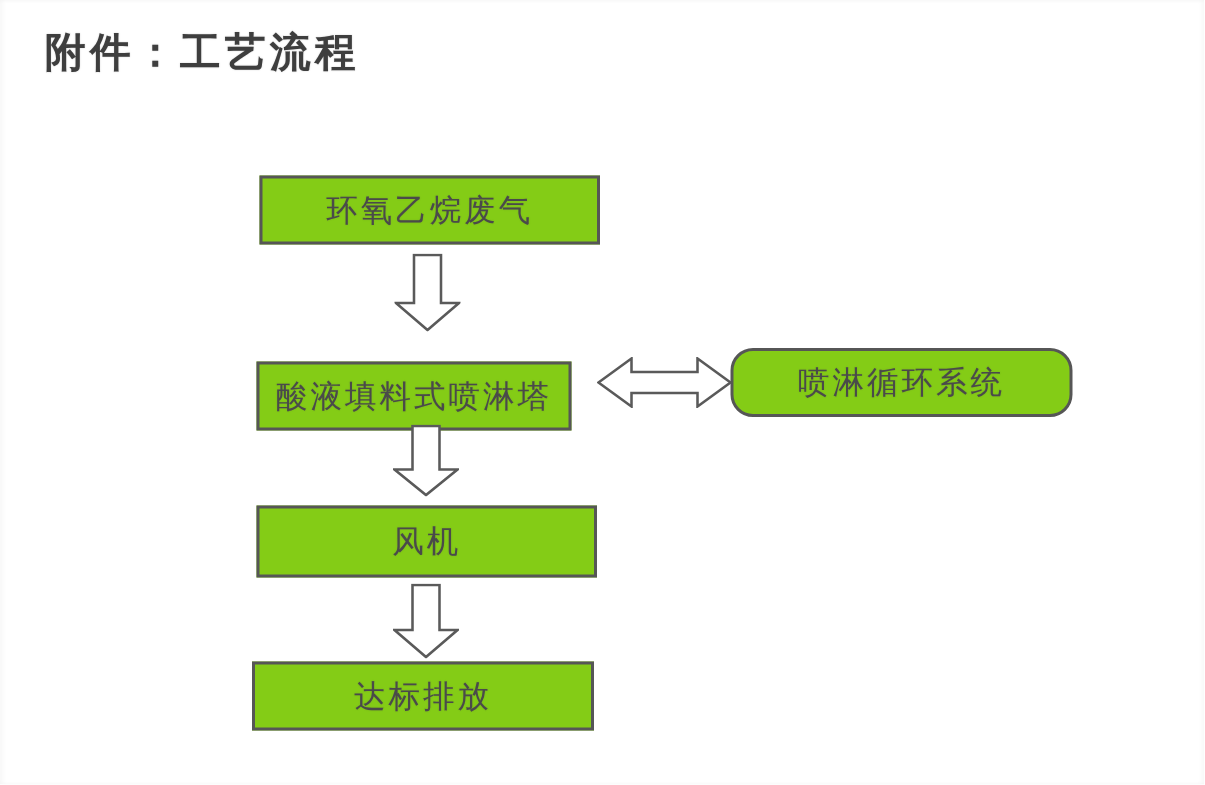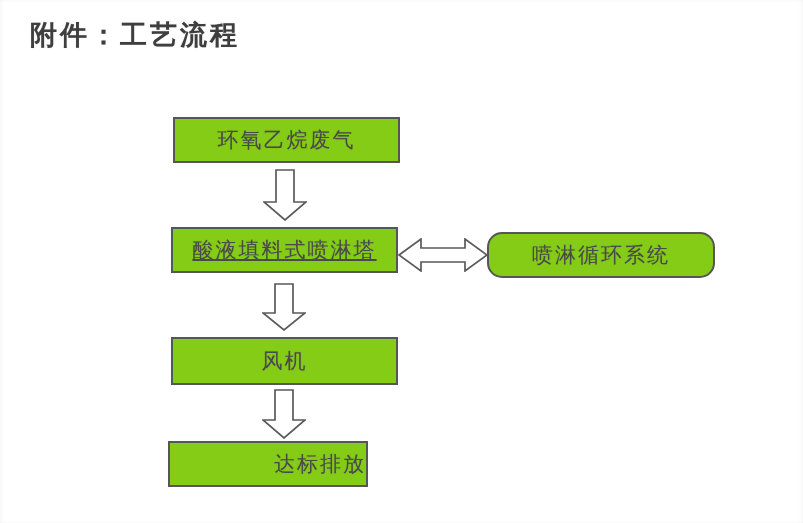--- a/index.html
+++ b/index.html
@@ -38,24 +38,24 @@
     display: flex;
     align-items: center;
     justify-content: center;
     font-size: 21px;
     letter-spacing: 2px;
     color: #4a4a4a;
     white-space: nowrap;
     text-shadow: 0 0 1px rgba(80,80,80,0.3);
   }
   .node-waste-gas   { left: 173px; top: 117px; width: 227px; height: 46px; }
-  .node-spray-tower { left: 171px; top: 227px; width: 227px; height: 46px; text-decoration: underline; }
+  .node-spray-tower { left: 171px; top: 241px; width: 210px; height: 46px; }
   .node-circulation { left: 487px; top: 232px; width: 228px; height: 46px; border-radius: 15px; }
   .node-fan         { left: 171px; top: 337px; width: 227px; height: 48px; }
-  .node-discharge   { left: 168px; top: 441px; width: 200px; height: 46px; justify-content: flex-end; }
+  .node-discharge   { left: 168px; top: 441px; width: 228px; height: 46px; }
   .arrow { position: absolute; }
   .arrow svg { display: block; }
   .arrow-1 { left: 263px; top: 169px; }
   .arrow-2 { left: 262px; top: 283px; }
   .arrow-3 { left: 262px; top: 389px; }
   .arrow-h { left: 398px; top: 238px; }
   .arrow path {
     fill: #ffffff;
     stroke: #5a5a5a;
     stroke-width: 1.7;

